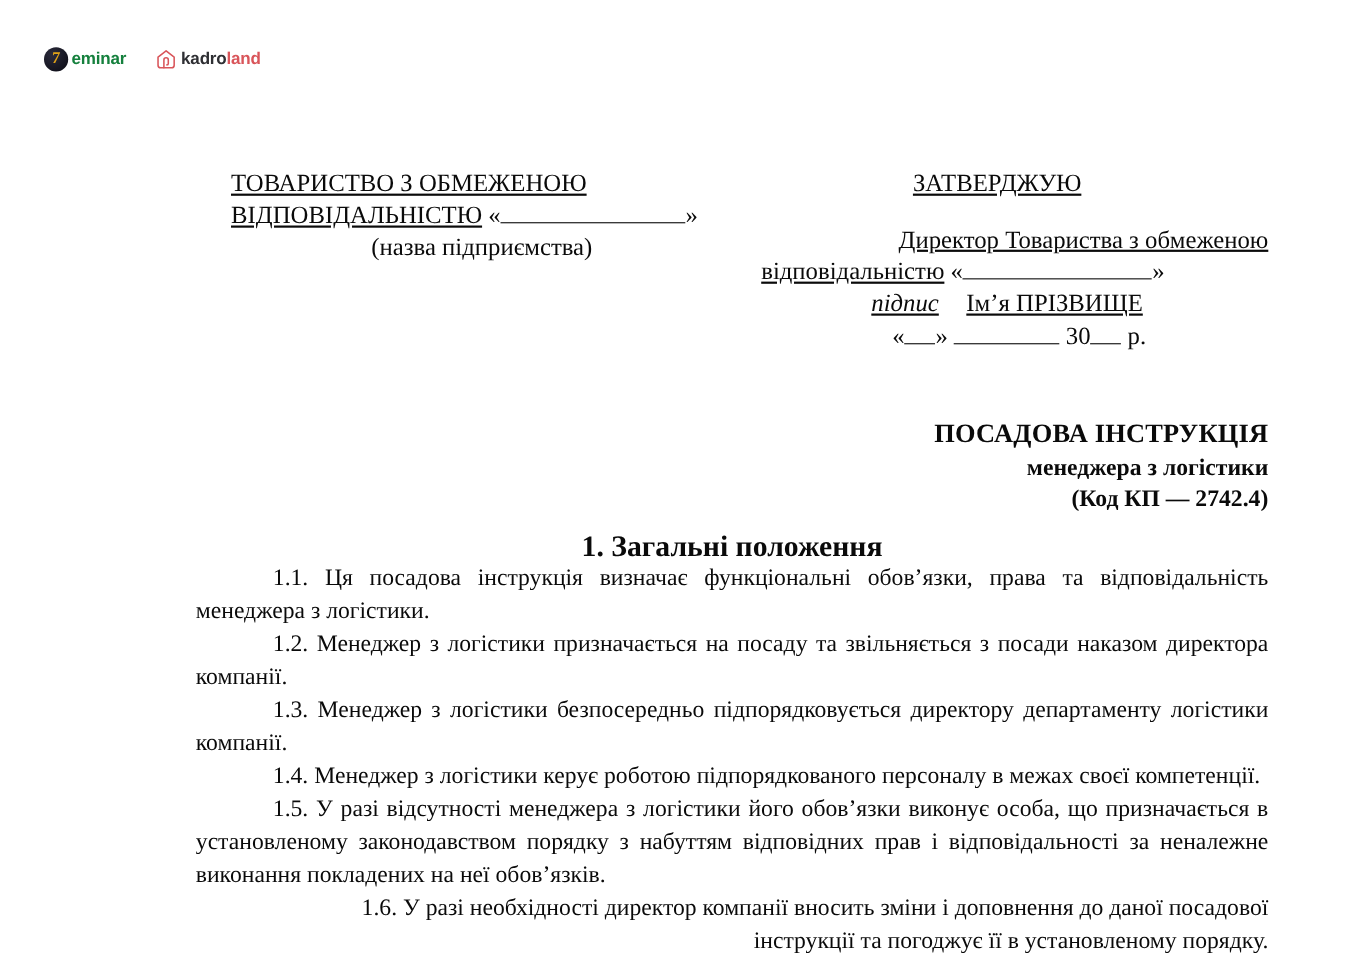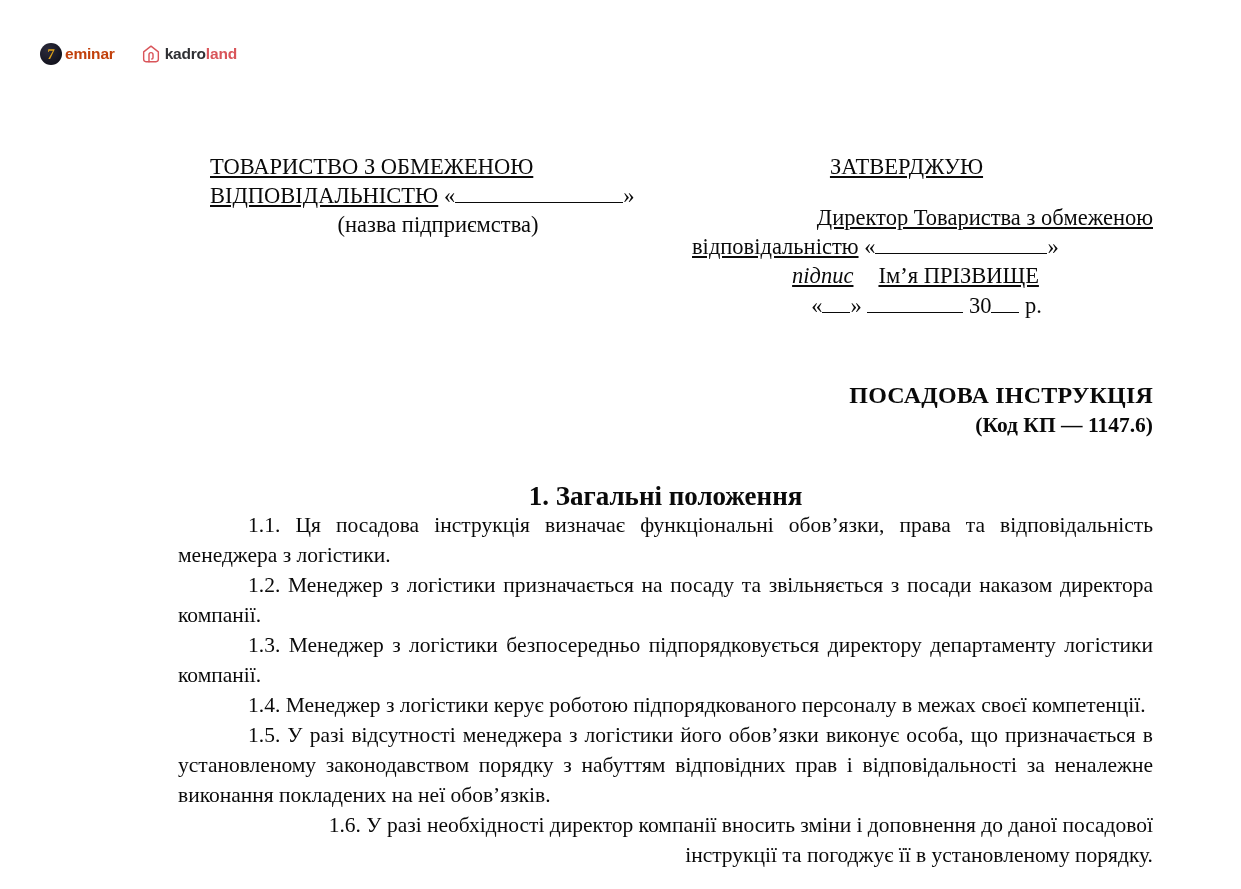--- a/index.html
+++ b/index.html
@@ -49,21 +49,21 @@
     font-weight: 700;
     font-size: 15px;
     line-height: 1;
     color: #e0a318;
     transform: translateY(-0.5px) skewX(-4deg);
   }
   .brand-word-7 {
     font-size: 15.5px;
     font-weight: 700;
     letter-spacing: -0.2px;
-    color: #c2410c;
+    color: #15803d;
     margin-left: -1px;
   }
   .brand-mark-k {
     width: 20px;
     height: 20px;
     flex: none;
     display: block;
   }
   .brand-word-k {
     font-size: 15.5px;
@@ -224,21 +224,22 @@
       <div class="ln right-center"><span class="u">Директор Товариства з обмеженою</span></div>
       <div class="ln"><span class="u">відповідальністю</span> <span>«</span><span class="blank blank-md"></span><span>»</span></div>
       <div class="sig-row"><span class="sig-word">підпис</span><span class="name-word">Ім’я ПРІЗВИЩЕ</span></div>
       <div class="date-row"><span>«</span><span class="blank blank-sm"></span><span>»</span> <span class="blank blank-mid"></span> <span>30</span><span class="blank blank-sm"></span> <span>р.</span></div>
     </div>
 
   </div>
 
   <div class="doc-title">
     <div class="t1">ПОСАДОВА ІНСТРУКЦІЯ</div>
-    <div class="t3">(Код КП — 1147.6)</div>
+    <div class="t2">менеджера з логістики</div>
+    <div class="t3">(Код КП — 2742.4)</div>
   </div>
 
   <div class="section-head">1. Загальні положення</div>
 
   <div class="body-text">
     <p>1.1. Ця посадова інструкція визначає функціональні обов’язки, права та відповідальність менеджера з логістики.</p>
     <p>1.2. Менеджер з логістики призначається на посаду та звільняється з посади наказом директора компанії.</p>
     <p>1.3. Менеджер з логістики безпосередньо підпорядковується директору департаменту логістики компанії.</p>
     <p>1.4. Менеджер з логістики керує роботою підпорядкованого персоналу в межах своєї компетенції.</p>
     <p>1.5. У разі відсутності менеджера з логістики його обов’язки виконує особа, що призначається в установленому законодавством порядку з набуттям відповідних прав і відповідальності за неналежне виконання покладених на неї обов’язків.</p>

